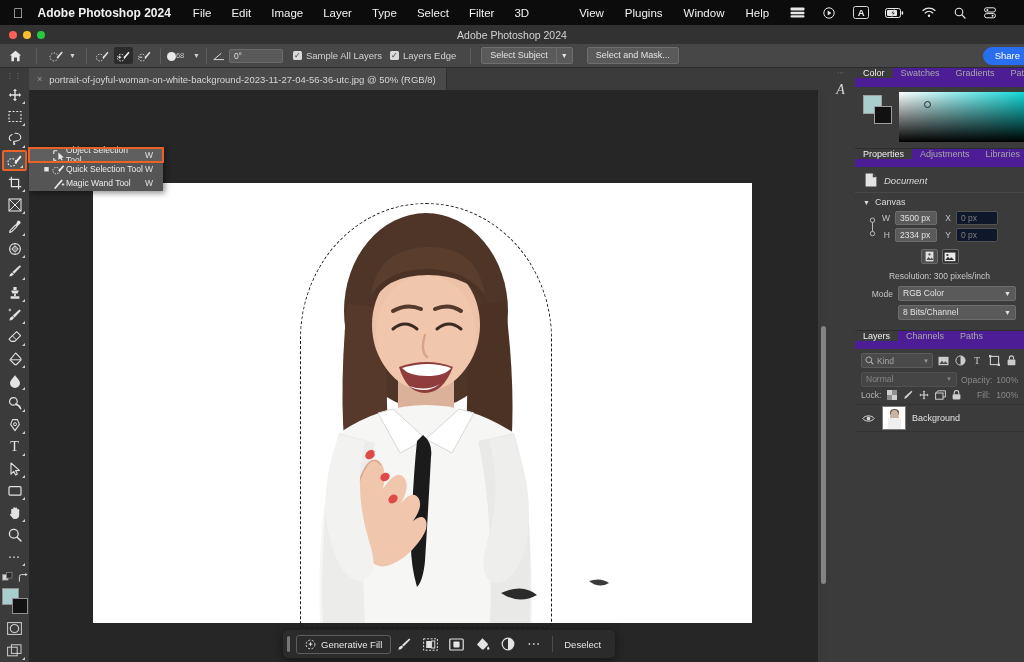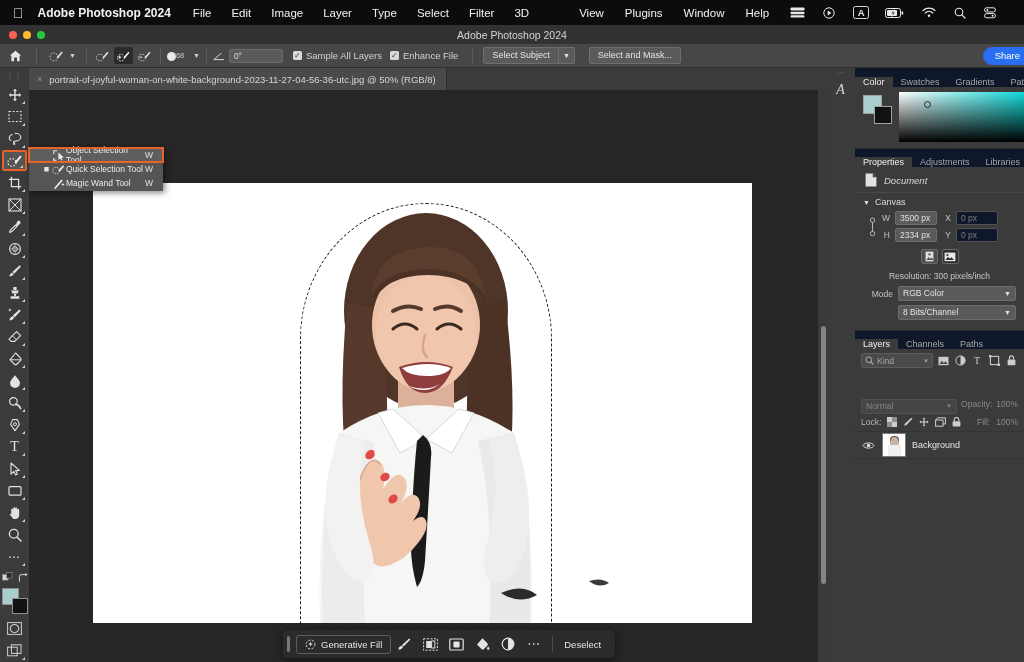--- a/index.html
+++ b/index.html
@@ -142,21 +142,21 @@
   .ctx-ic { width: 26px; height: 22px; display: flex; align-items: center; justify-content: center; }
   .ctx-sep { width: 1px; height: 16px; background: #4c4c4c; margin: 0 5px; }
 
   
   .railstrip { position: absolute; right: 169px; top: 68px; width: 29px; bottom: 0; background: #3b3b3b; }
   .railstrip .rgrip { color: #8c8c8c; font-size: 7px; text-align: center; line-height: 9px; }
   .railstrip .ritem { width: 29px; height: 26px; display: flex; align-items: center; justify-content: center;
       color: #d8d8d8; font-size: 14px; font-family: "Liberation Serif", serif; font-style: italic; }
   .dock { position: absolute; right: 0; top: 68px; width: 169px; bottom: 0; background: #3b3b3b; }
 
-  .ptabs { display: flex; height: 19px; background: #0f172a; align-items: flex-end; }
+  .ptabs { display: flex; height: 19px; background: #4c1d95; align-items: flex-start; }
   .ptab { padding: 0 8px; display: flex; align-items: center; font-size: 9px; color: #a7a7a7; }
   .ptab.on { background: #3b3b3b; color: #f0f0f0; }
 
   .colorpanel { background: #3b3b3b; padding: 5px 0 6px 0; display: flex; }
   .cp-sw { position: relative; width: 32px; height: 30px; margin: 3px 4px 0 8px; }
   .cp-sw .a { position: absolute; left: 0; top: 0; width: 19px; height: 19px; background: #a9cecd; border: 1px solid #a0a0a0; }
   .cp-sw .b { position: absolute; left: 11px; top: 11px; width: 18px; height: 18px; background: #111; border: 1px solid #a0a0a0; }
   .cp-field { flex: 1; height: 50px; margin-right: 0;
     background: linear-gradient(to bottom, rgba(0,0,0,0) 0%, rgba(0,0,0,1) 100%),
                 linear-gradient(to right, #ffffff 0%, #12d8d8 100%); position: relative; }
@@ -179,21 +179,21 @@
   .selbox {
     background: #5a5a5a; border: 1px solid #6d6d6d; border-radius: 2px; height: 15px; font-size: 8.5px;
     color: #e2e2e2; line-height: 13px; padding: 0 4px; display: flex; align-items: center; justify-content: space-between;
   }
   .selbox.dim { background: #454545; border-color: #505050; color: #868686; }
 
   .filterrow { display: flex; align-items: center; padding: 4px 6px; gap: 3px; }
   .kindbox { flex: 1; background: #4a4a4a; border: 1px solid #5c5c5c; border-radius: 2px; height: 15px;
      display: flex; align-items: center; padding: 0 3px; gap: 3px; font-size: 8.5px; color: #a6a6a6; }
   .fic { width: 14px; height: 15px; display: flex; align-items: center; justify-content: center; color: #c6c6c6; font-size: 9px; }
-  .blendrow { display: flex; align-items: flex-start; padding: 0 6px 3px 6px; gap: 4px; margin-top: 27px; }
+  .blendrow { display: flex; align-items: center; padding: 0 6px 3px 6px; gap: 4px; }
   .blendsel { flex: 1.35; }
   .lockrow { display: flex; align-items: center; padding: 0 6px 4px 6px; gap: 6px; font-size: 8.5px; color: #b6b6b6; }
   .layerrow { display: flex; align-items: center; gap: 6px; height: 28px; padding: 0 6px; border-top: 1px solid #343434; border-bottom: 1px solid #343434; }
   .thumb { width: 24px; height: 24px; background: #fff; border: 1px solid #7a7a7a; position: relative; overflow: hidden; }
   .thumb .fig { position: absolute; left: 7px; top: 3px; width: 9px; height: 19px; background: #c9b3a2; border-radius: 40% 40% 2px 2px; }
   .thumb .hair { position: absolute; left: 7px; top: 2px; width: 9px; height: 7px; background: #5d4436; border-radius: 50% 50% 40% 40%; }
   .thumb .shirt { position: absolute; left: 5px; top: 11px; width: 13px; height: 11px; background: #efefef; }
   .eye { width: 15px; display: flex; align-items: center; justify-content: center; color: #ddd; font-size: 9px; }
   svg { display: block; }
 </style>
@@ -326,21 +326,21 @@
           </svg>
       </span>
       <span class="ob-field" style="width:54px;">0°</span>
     </div>
     <div class="ob-check">
       <span class="cbx">✓</span>
       <span>Sample All Layers</span>
     </div>
     <div class="ob-check" style="margin-left:8px;">
       <span class="cbx">✓</span>
-      <span>Enhance File</span>
+      <span>Layers Edge</span>
     </div>
     <div class="ob-sep" style="margin-left:14px;"></div>
     <div style="display:flex;margin-left:4px;">
       <span class="ob-btn splitmain">Select Subject</span>
       <span class="ob-btn split" style="font-size:7px;">▼</span>
     </div>
     <span class="ob-btn" style="margin-left:14px;">Select and Mask...</span>
     <span class="share-btn">Share</span>
   </div>
 

